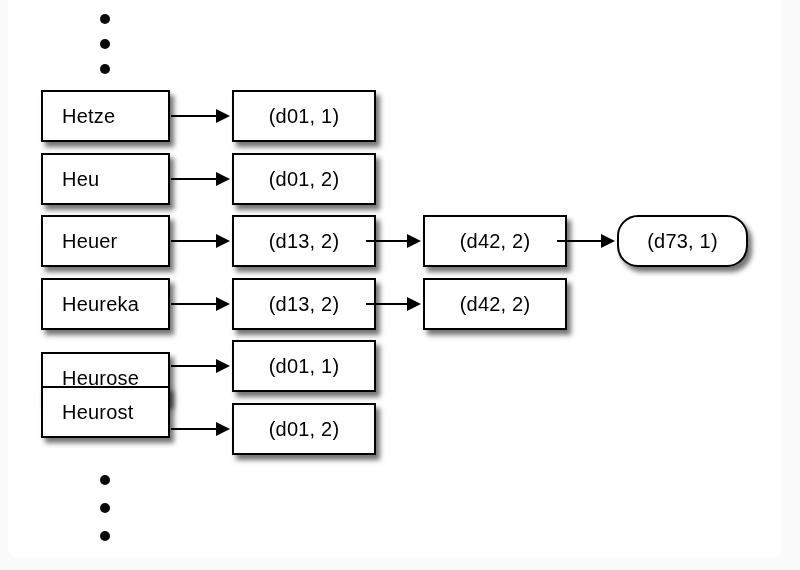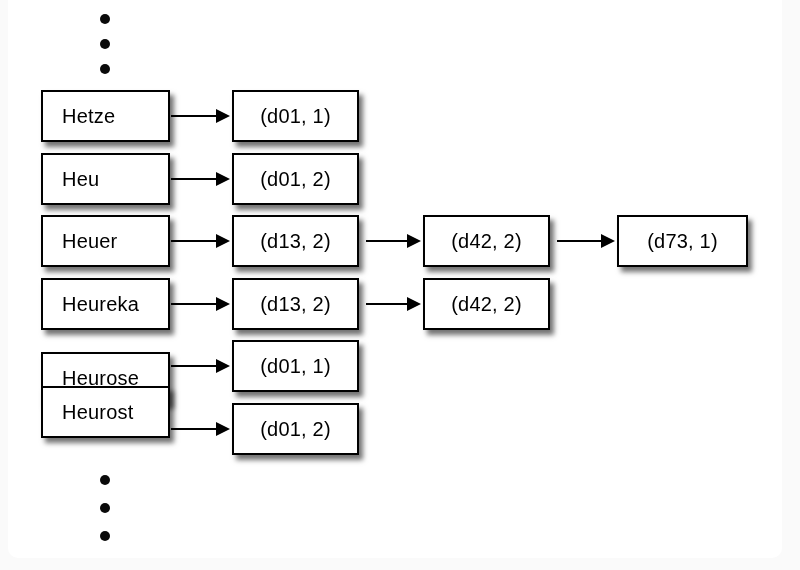--- a/index.html
+++ b/index.html
@@ -29,21 +29,21 @@
     font-size: 20px;
     letter-spacing: 0.2px;
   }
   .box.term {
     left: 41px;
     width: 129px;
     padding-left: 19px;
     justify-content: flex-start;
   }
   .box.posting {
-    width: 127px;
+    width: 144px;
     justify-content: center;
   }
   .arrow {
     position: absolute;
     height: 14px;
   }
   .arrow .shaft {
     position: absolute;
     left: 0; right: 11px;
     top: 6px; height: 2px;
@@ -111,21 +111,21 @@
   <div class="shaft"></div>
   <div class="head"></div>
 </div>
 <div class="box posting" style="left:423px; top:215px;">
   <span>(d42, 2)</span>
 </div>
 <div class="arrow" style="left:557px; top:234px; width:58px;">
   <div class="shaft"></div>
   <div class="head"></div>
 </div>
-<div class="box posting" style="left:617px; top:215px; width:131px;">
+<div class="box posting" style="left:617px; top:215px; width:131px;border-radius:21px;">
   <span>(d73, 1)</span>
 </div>
 
 <div class="box term" style="top:278px;">
   <span>Heureka</span>
 </div>
 <div class="arrow" style="left:171px; top:297px; width:59px;">
   <div class="shaft"></div>
   <div class="head"></div>
 </div>

